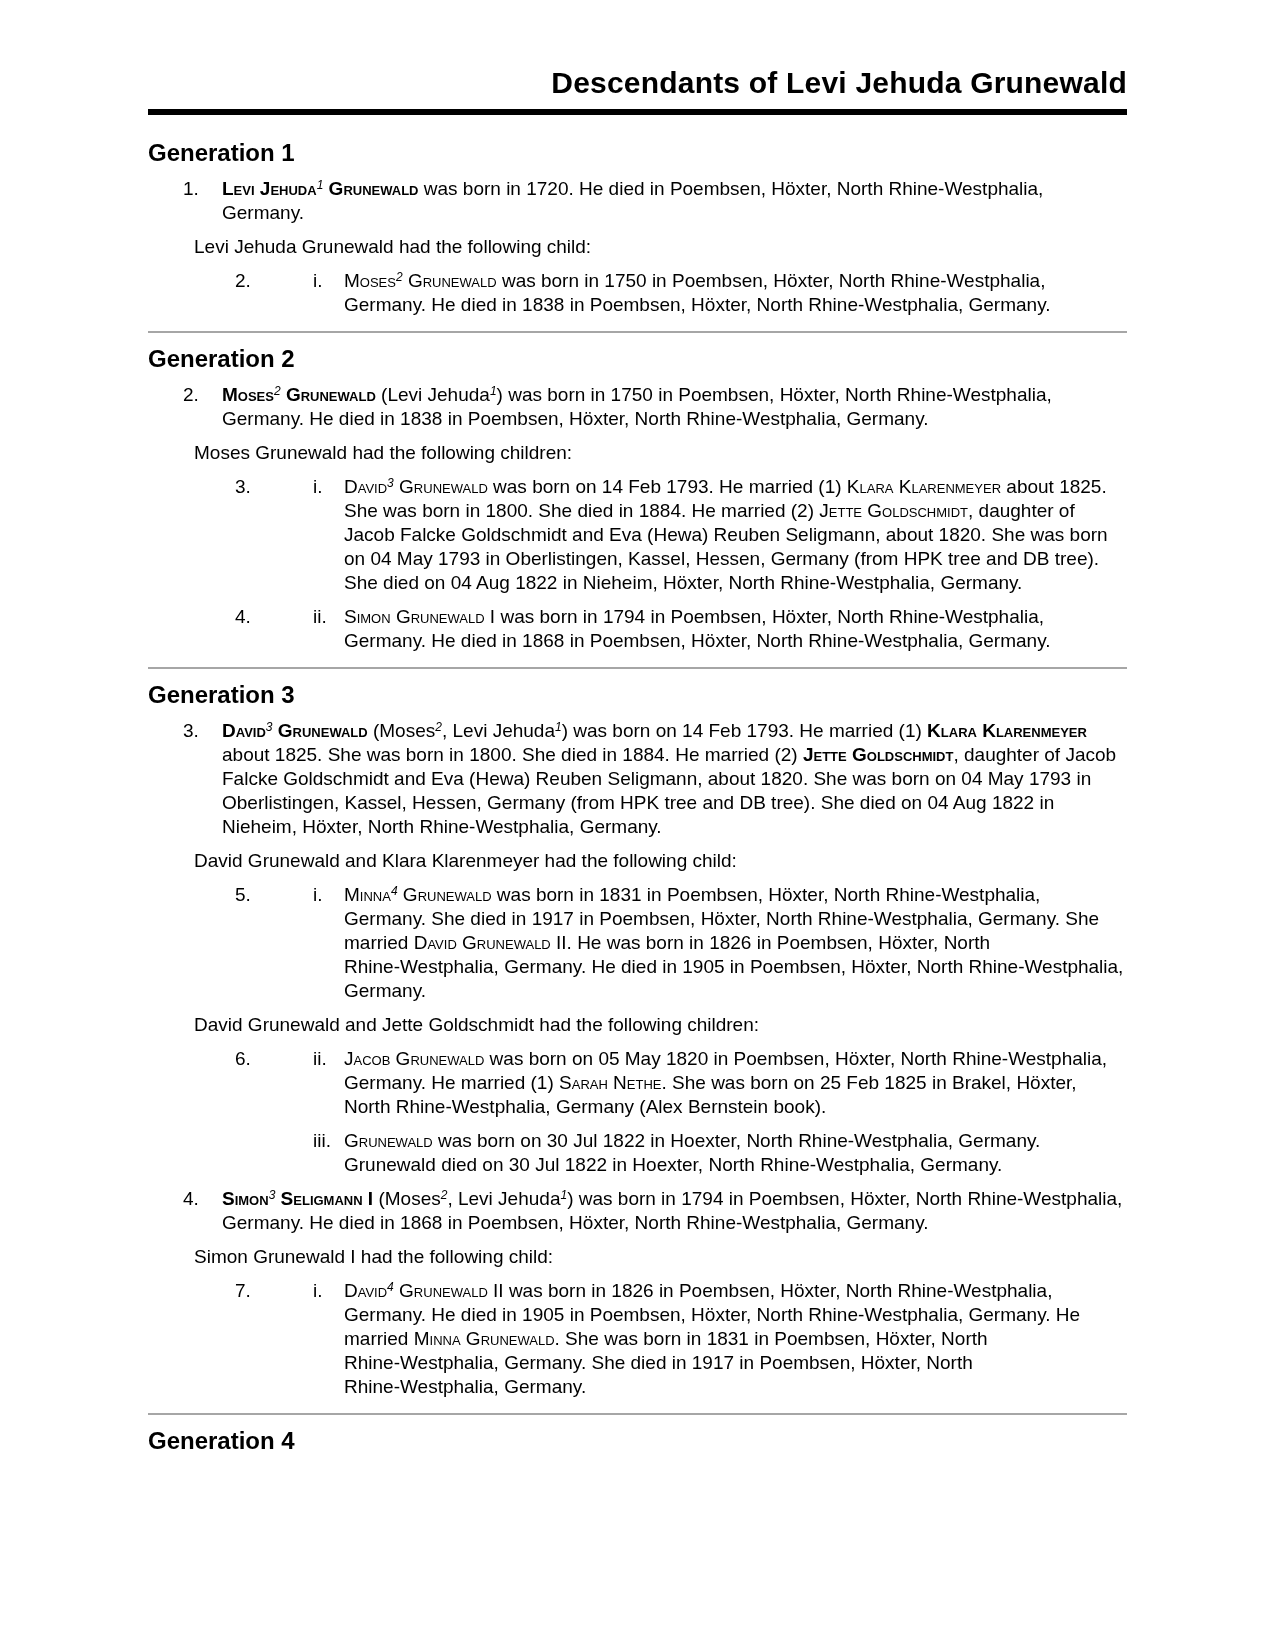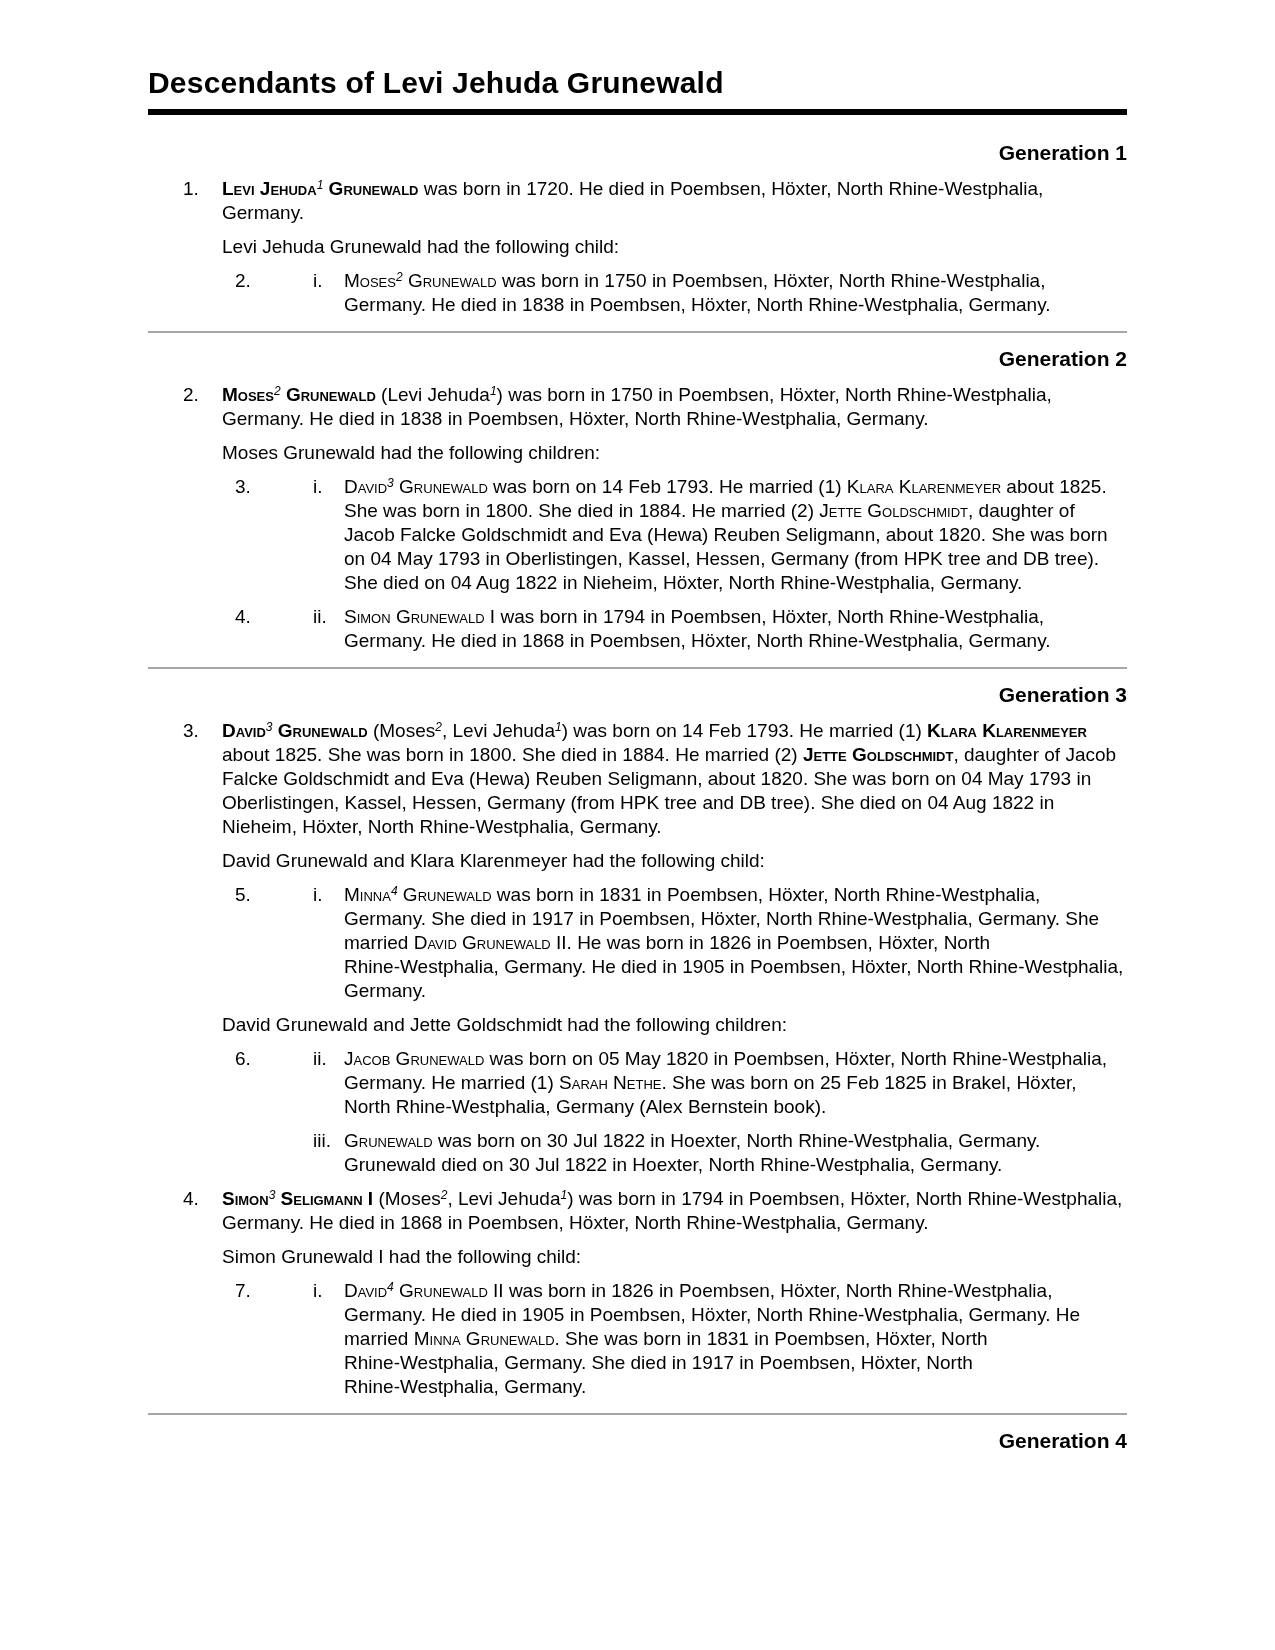--- a/index.html
+++ b/index.html
@@ -4,31 +4,31 @@
 <title>Descendants of Levi Jehuda Grunewald</title>
 <style>
   * { margin: 0; padding: 0; box-sizing: border-box; }
   html, body { background: #ffffff; }
   body {
     width: 1275px; height: 1650px; overflow: hidden;
     font-family: "Liberation Sans", "DejaVu Sans", sans-serif;
     color: #000000;
   }
   .page { width: 1275px; height: 1650px; padding: 66px 148px 0 148px; background: #ffffff; }
-  .doc-title { font-size: 30px; font-weight: 700; text-align: left; letter-spacing: 0.2px; line-height: 34px; }
+  .doc-title { font-size: 30px; font-weight: 700; text-align: right; letter-spacing: 0.2px; line-height: 34px; }
   .title-rule { height: 6px; background: #000000; margin-top: 9px; }
   .gen-section { display: block; }
-  .gen-heading { font-size: 21px; font-weight: 700; text-align: right; line-height: 24px; margin-top: 26px; margin-bottom: 12px; }
+  .gen-heading { font-size: 24px; font-weight: 700; text-align: left; line-height: 24px; margin-top: 26px; margin-bottom: 12px; }
   .thin-rule { height: 2px; background: #a6a6a6; margin-top: 14px; margin-bottom: 10px; }
   .gen-section .thin-rule + .gen-heading { margin-top: 14px; }
   .person-row, .child-row, .narrative { font-size: 19px; line-height: 24px; margin-top: 10px; }
   .person-row { display: flex; }
   .p-num { flex: none; width: 39px; margin-left: 35px; }
   .p-body { flex: 1; min-width: 0; }
-  .narrative { margin-left: 74px; }
+  .narrative { margin-left: 46px; }
   .child-row { display: flex; margin-left: 87px; }
   .c-num { flex: none; width: 78px; }
   .c-roman { flex: none; width: 31px; }
   .c-body { flex: 1; min-width: 0; }
   .sc { font-variant: small-caps; }
   .bsc { font-variant: small-caps; font-weight: 700; margin-top: 36px; }
   .sup { font-size: 12px; font-style: italic; vertical-align: 6px; line-height: 0; }
 </style>
 </head>
 <body>

